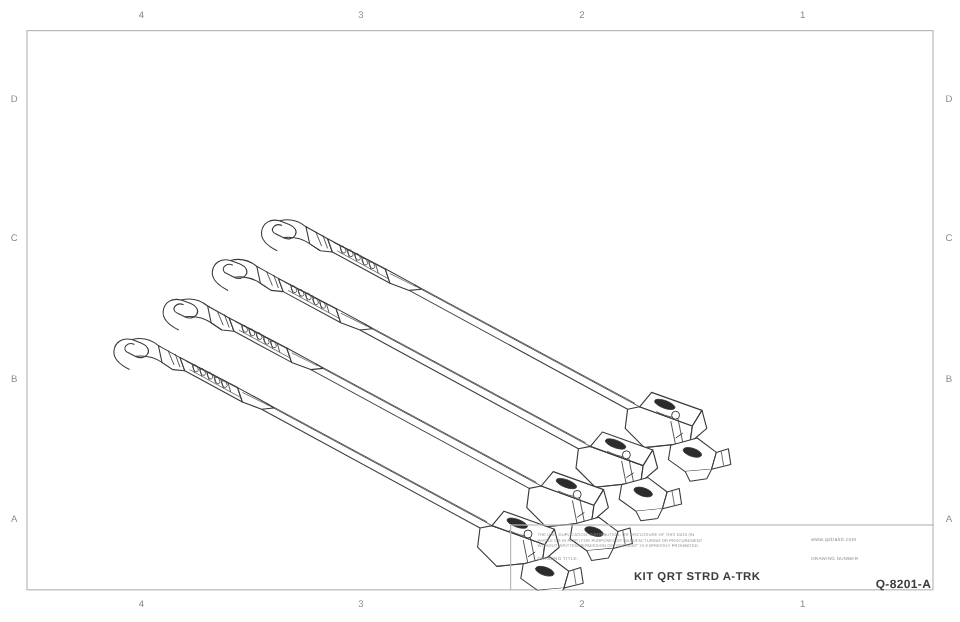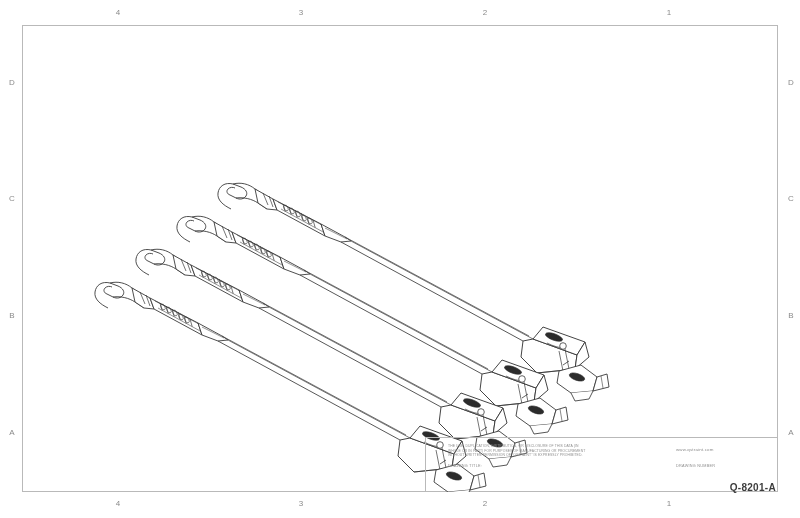--- a/index.html
+++ b/index.html
@@ -152,18 +152,19 @@
     <g>
       <use href="#assembly" x="0" y="99"></use>
     </g>
   </svg>
 
   <div class="titleblock">
     <div class="legal">THE USE, DUPLICATION, DISTRIBUTION, OR DISCLOSURE OF THIS DATA (IN
 WHOLE OR IN PART) FOR PURPOSES OF MANUFACTURING OR PROCUREMENT
 WITHOUT WRITTEN PERMISSION OF "QSTRAINT" IS EXPRESSLY PROHIBITED.</div>
     <div class="lbl lbl-title">DRAWING TITLE:</div>
+    <div class="val-title">KIT QRT STRD A-TRK</div>
     <div class="url">www.qstraint.com</div>
     <div class="lbl lbl-dwgnum">DRAWING NUMBER</div>
     <div class="val-dwgnum">Q-8201-A</div>
   </div>
 
 </div>
 
 </body></html>

